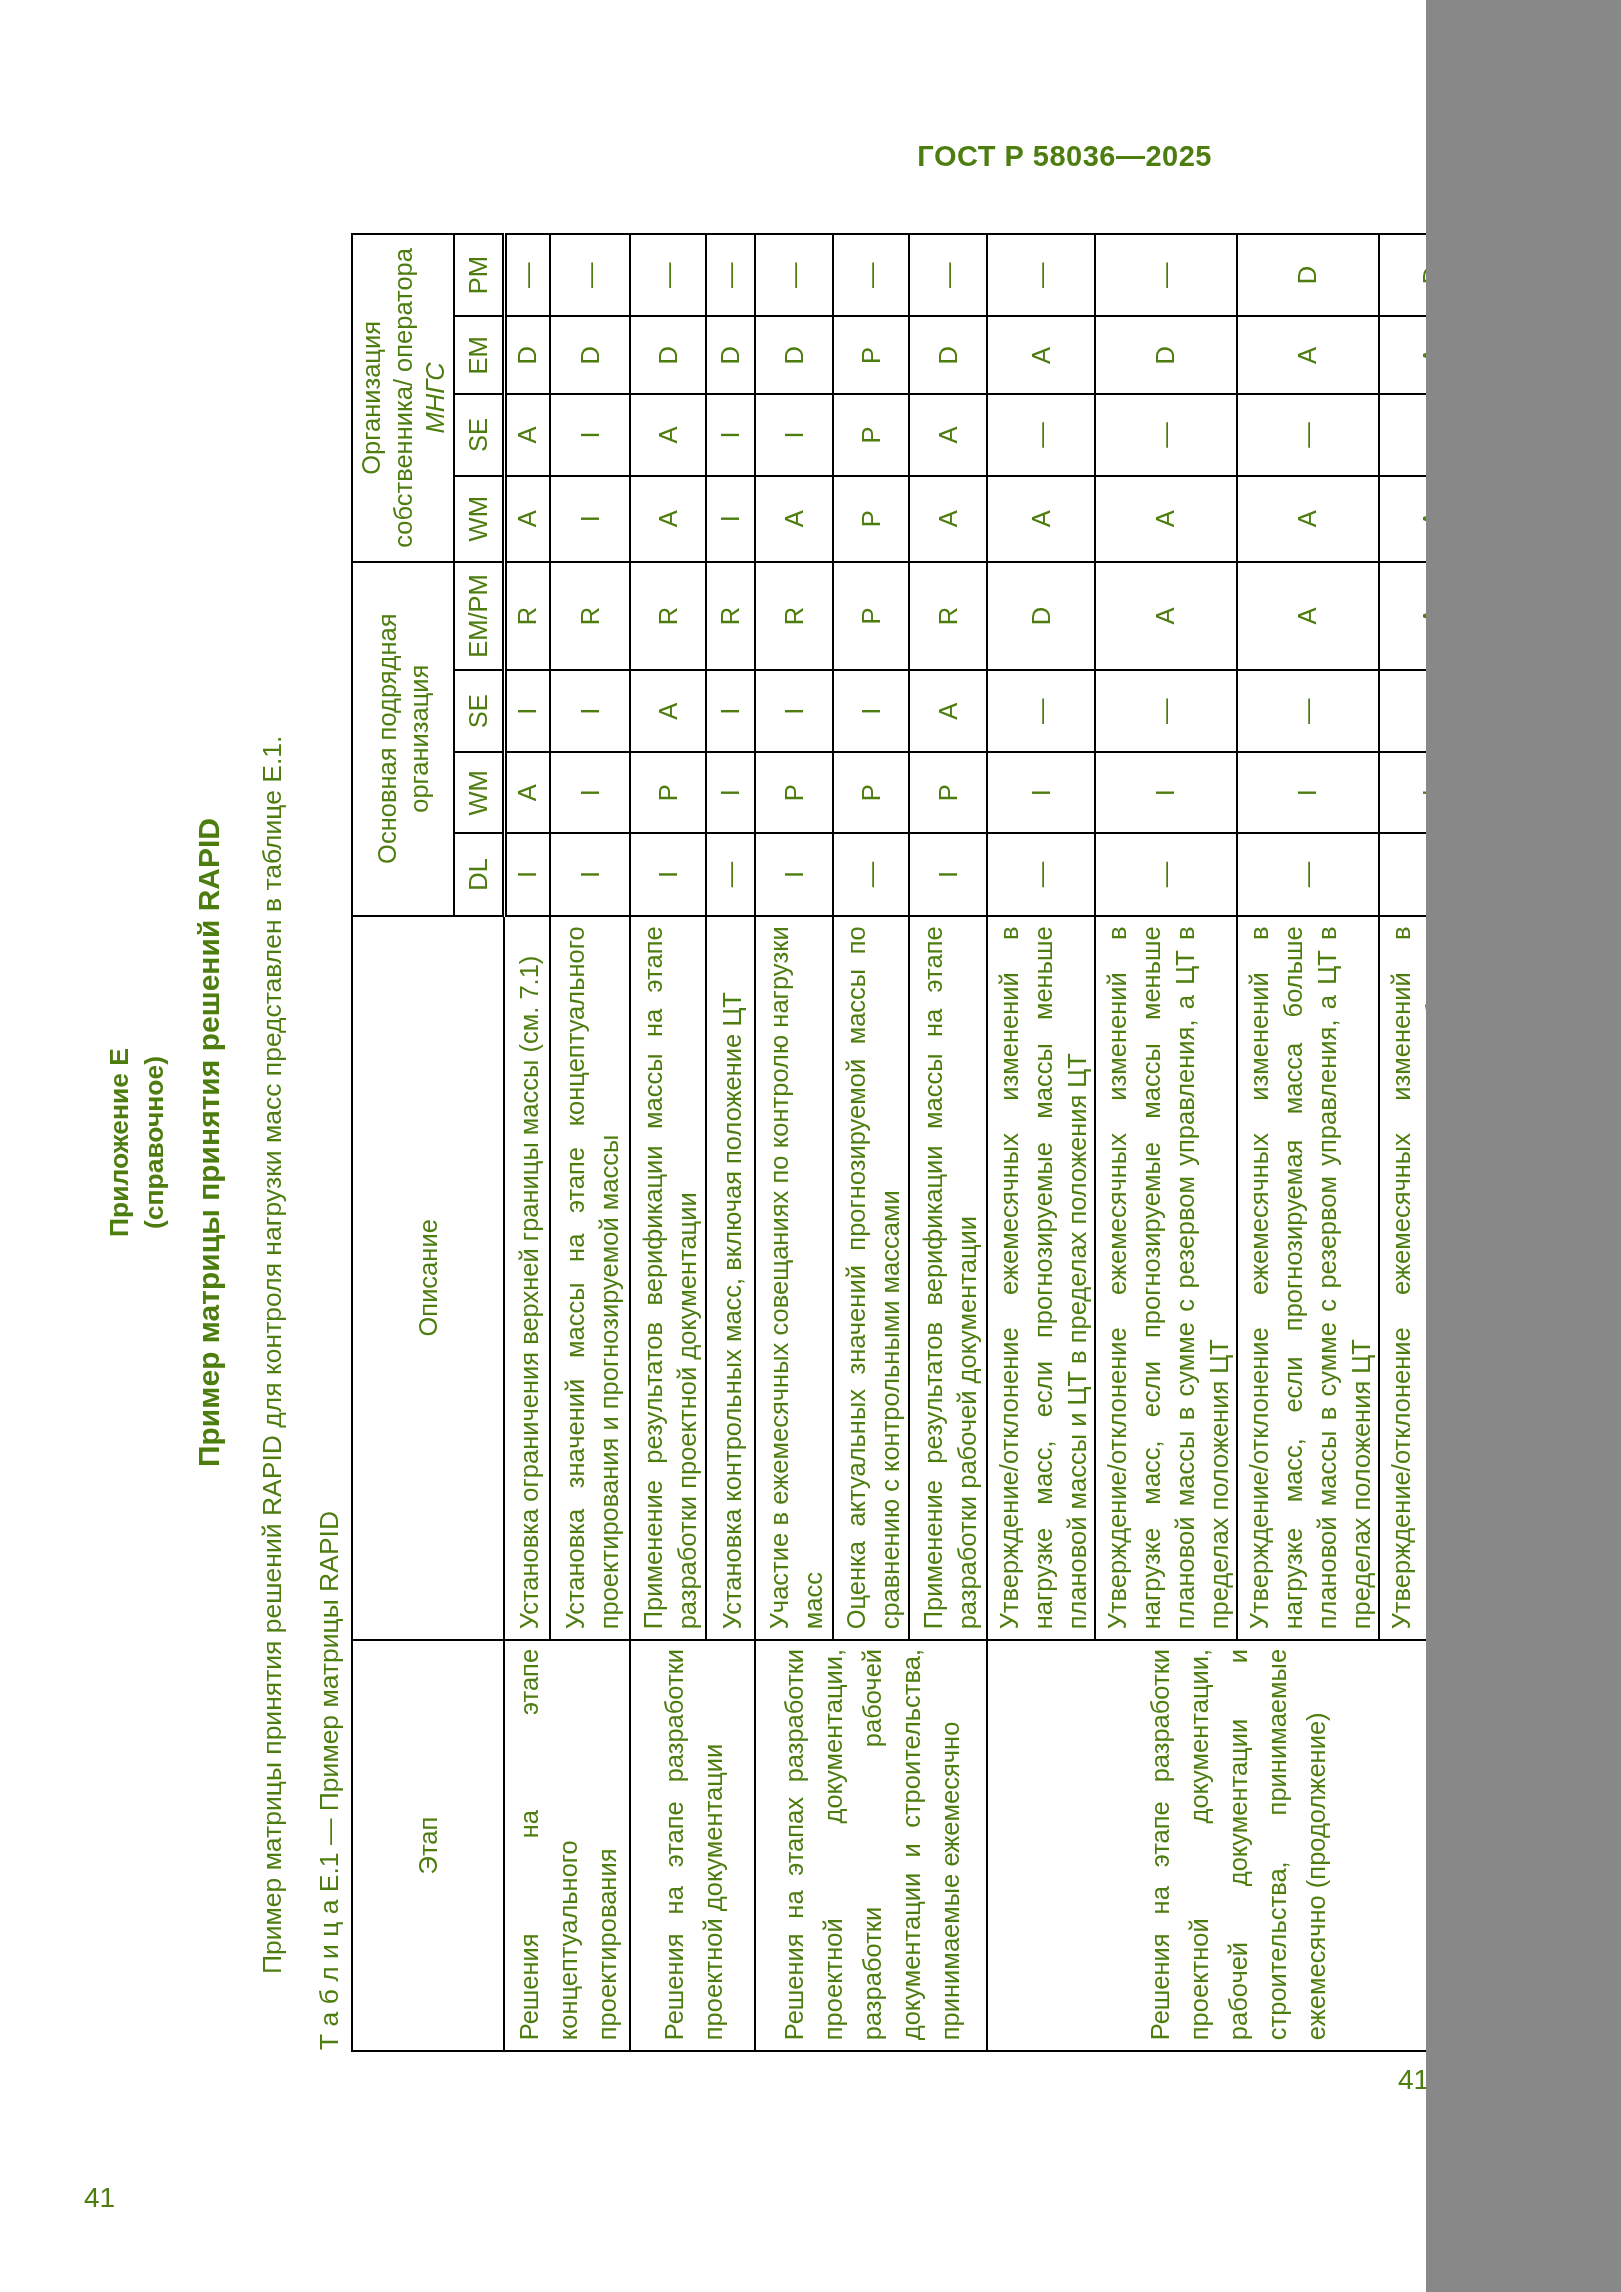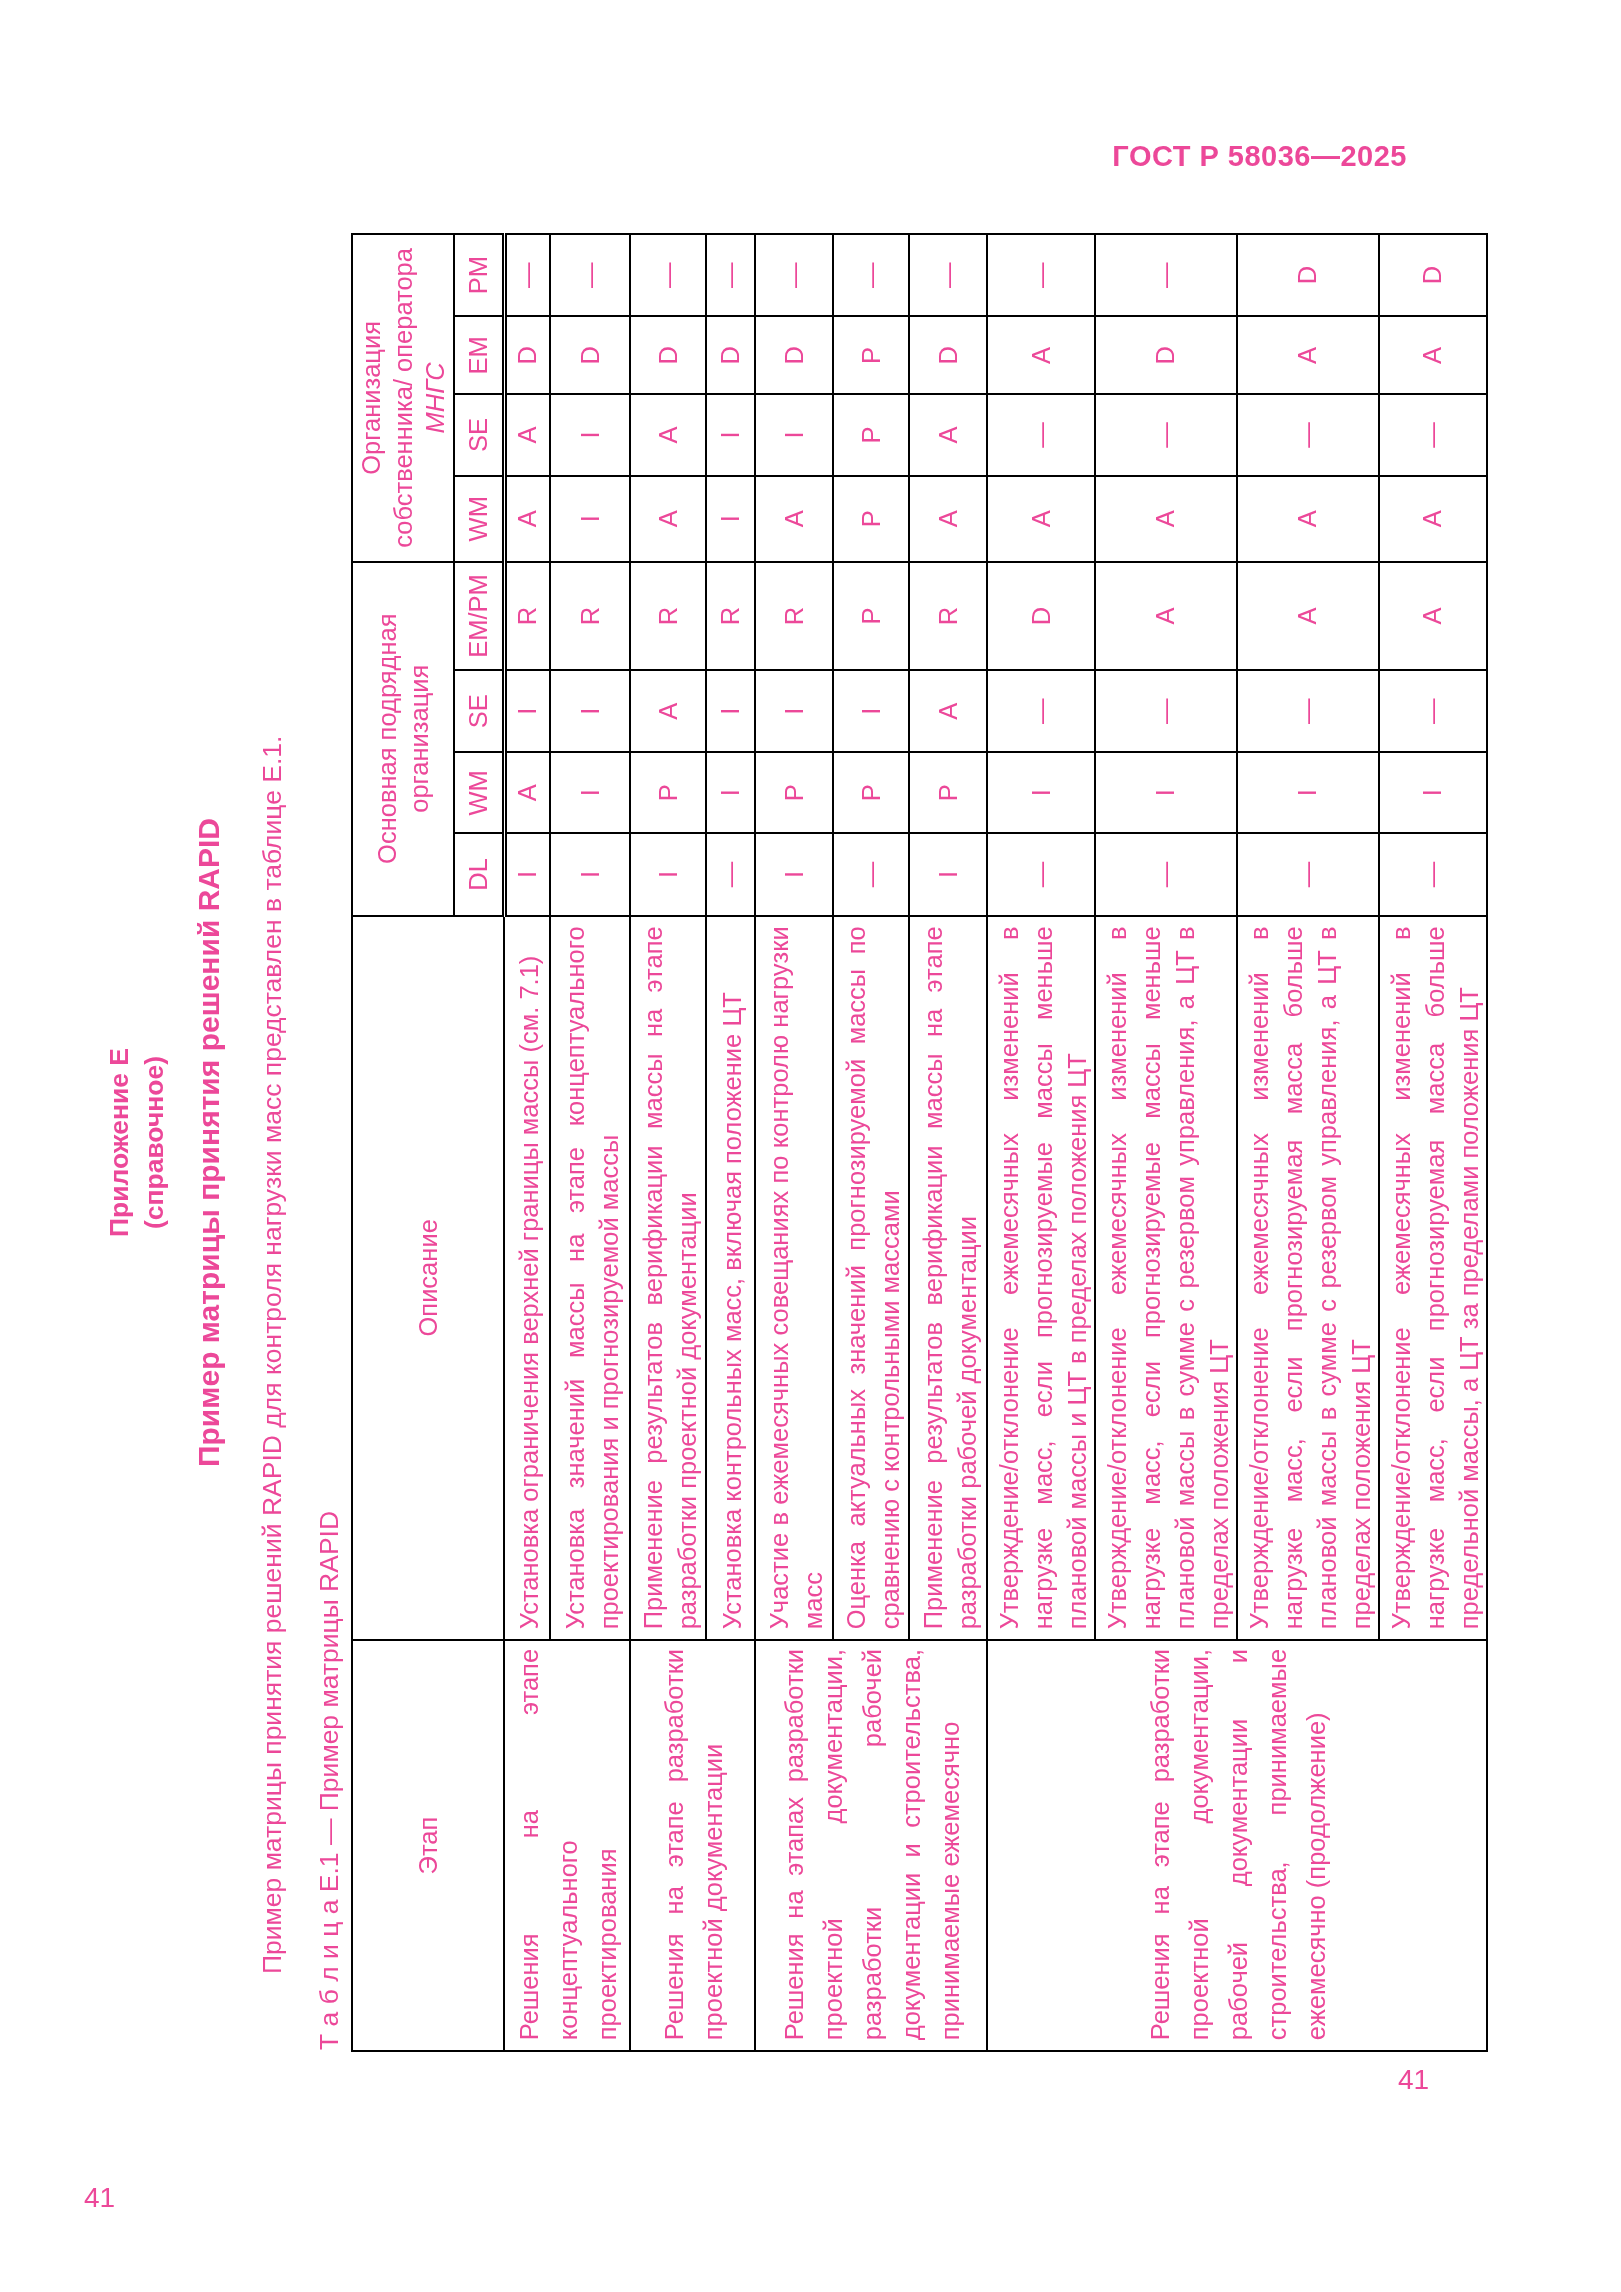--- a/index.html
+++ b/index.html
@@ -1,22 +1,22 @@
 <!DOCTYPE html>
 <html><head>
 <meta charset="utf-8">
 <style>
   html,body{margin:0;padding:0;background:#888;}
   .page{
     position:relative;
-    width:1621px;height:2293px;
+    width:1426px;height:2293px;
     background:#ffffff;
     overflow:hidden;
     font-family:"Liberation Sans", sans-serif;
-    color:#ec4899;
+    color:#4d7c0f;
   }
   
   .gost-header{
     position:absolute;top:140px;right:214px;
     font-size:29px;font-weight:bold;letter-spacing:0.5px;
     white-space:nowrap;
   }
   .pagenum-left{position:absolute;left:84px;top:2182px;font-size:28px;}
   .pagenum-right{position:absolute;left:1398px;top:2064px;font-size:28px;}
   

